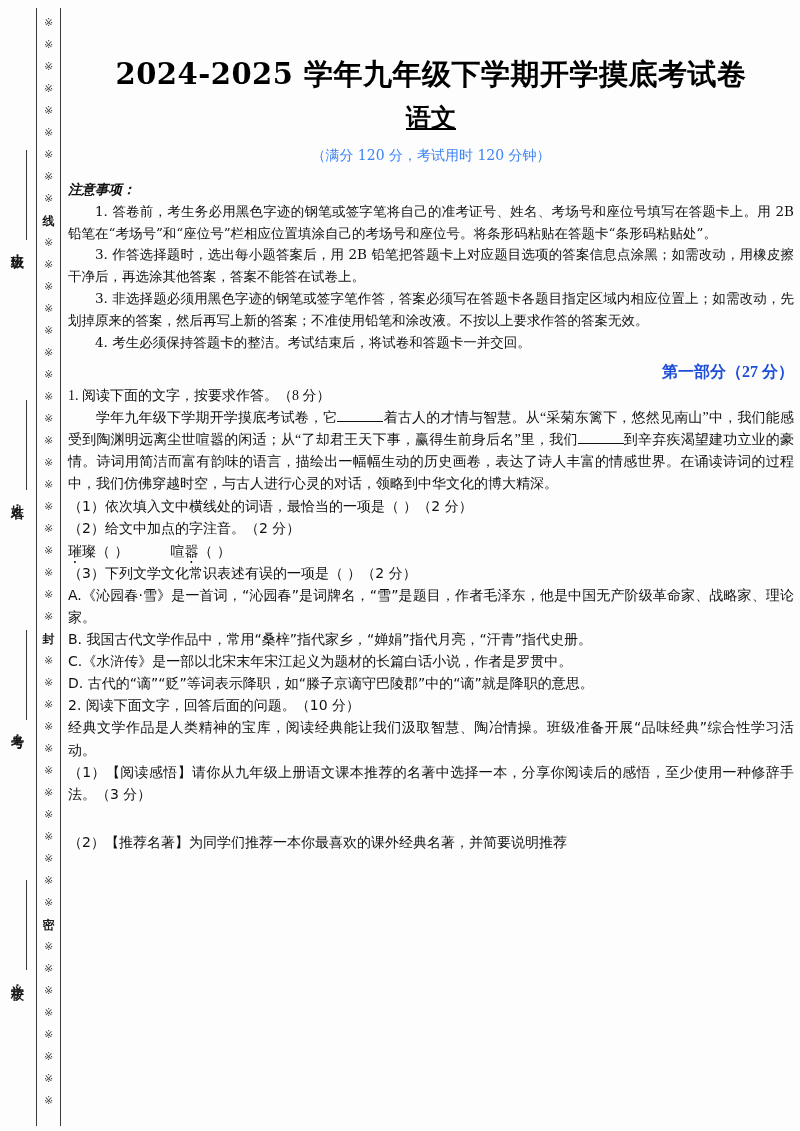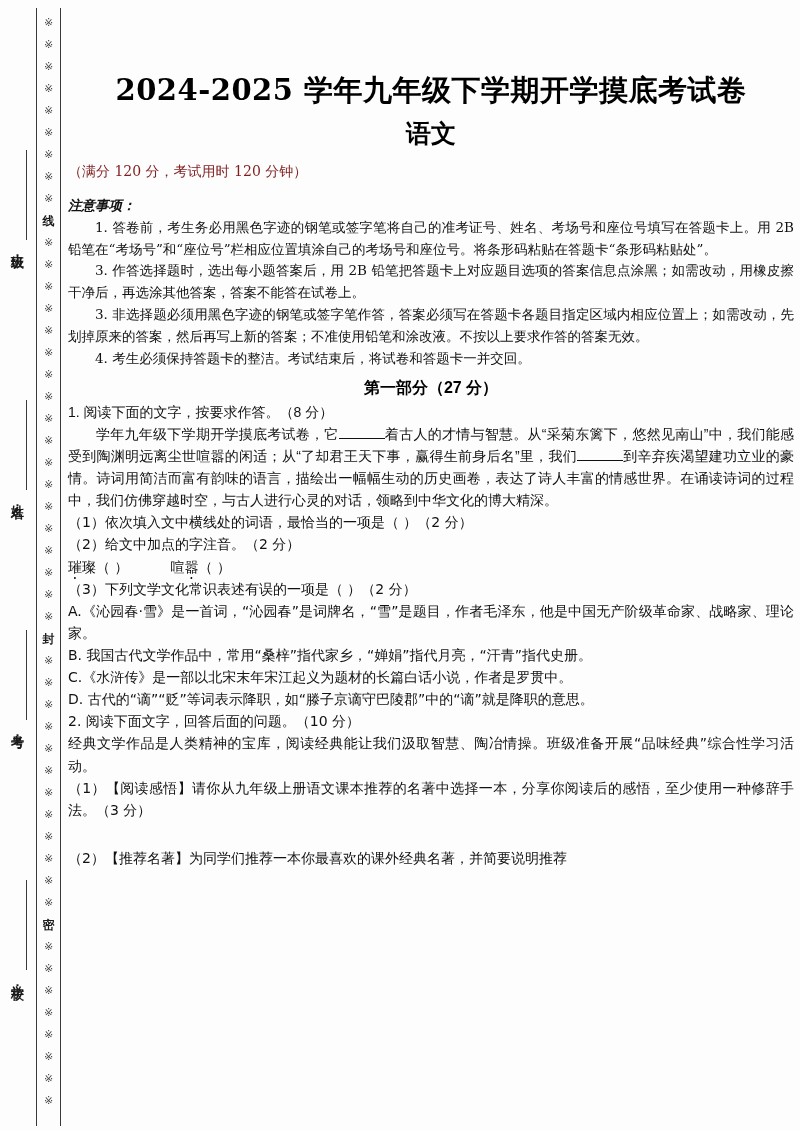--- a/index.html
+++ b/index.html
@@ -100,21 +100,21 @@
     position: absolute;
     left: 26px;
     width: 1px;
     background: #3a3a3a;
   }
 
   
   .body-col {
     position: absolute;
     left: 68px;
-    top: 16px;
+    top: 0;
     width: 726px;
     height: 839px;
   }
 
   .title {
     text-align: center;
     font-family: "DejaVu Serif", "Liberation Serif", serif;
     font-weight: 700;
     font-size: 29px;
     line-height: 1.25;
@@ -124,27 +124,28 @@
     padding: 0 6px;
   }
   .subject {
     text-align: center;
     font-family: "DejaVu Serif", "Liberation Serif", serif;
     font-weight: 700;
     font-size: 25px;
     line-height: 1.3;
     margin: 10px 0 0 0;
     color: #000;
+    text-decoration: underline;
   }
   .scoreline {
-    text-align: left;
+    text-align: center;
     font-family: "DejaVu Serif", "Liberation Serif", serif;
     font-size: 14px;
     margin: 12px 0 0 0;
-    color: #7f1d1d;
+    color: #3b82f6;
   }
 
   .notice-head {
     font-family: "DejaVu Serif", "Liberation Serif", serif;
     font-size: 13.5px;
     font-weight: 700;
     margin: 16px 0 2px 0;
     color: #111;
     font-style: italic;
   }
@@ -152,38 +153,38 @@
     font-family: "DejaVu Serif", "Liberation Serif", serif;
     font-size: 13.5px;
     line-height: 1.62;
     text-indent: 2em;
     text-align: justify;
     margin: 0;
     color: #111;
   }
 
   .part-head {
-    text-align: center;
-    font-family: Liberation Sans, sans-serif;
+    text-align: right;
+    font-family: Liberation Serif, serif;
     font-weight: 700;
     font-size: 16px;
     margin: 8px 0 2px 0;
-    color: #000000;
+    color: #1d4ed8;
   }
 
   .q-line {
     font-family: "DejaVu Sans", "Liberation Sans", sans-serif;
     font-size: 14px;
     line-height: 1.58;
     text-align: justify;
     margin: 0;
     color: #111;
   }
   .q-line.serif {
-    font-family: Liberation Sans, sans-serif;
+    font-family: Liberation Serif, serif;
     font-size: 14px;
   }
   .q-line.indent {
     text-indent: 2em;
   }
   .spacer-md { height: 26px; }
 
   .blank-fill {
     display: inline-block;
     min-width: 46px;

